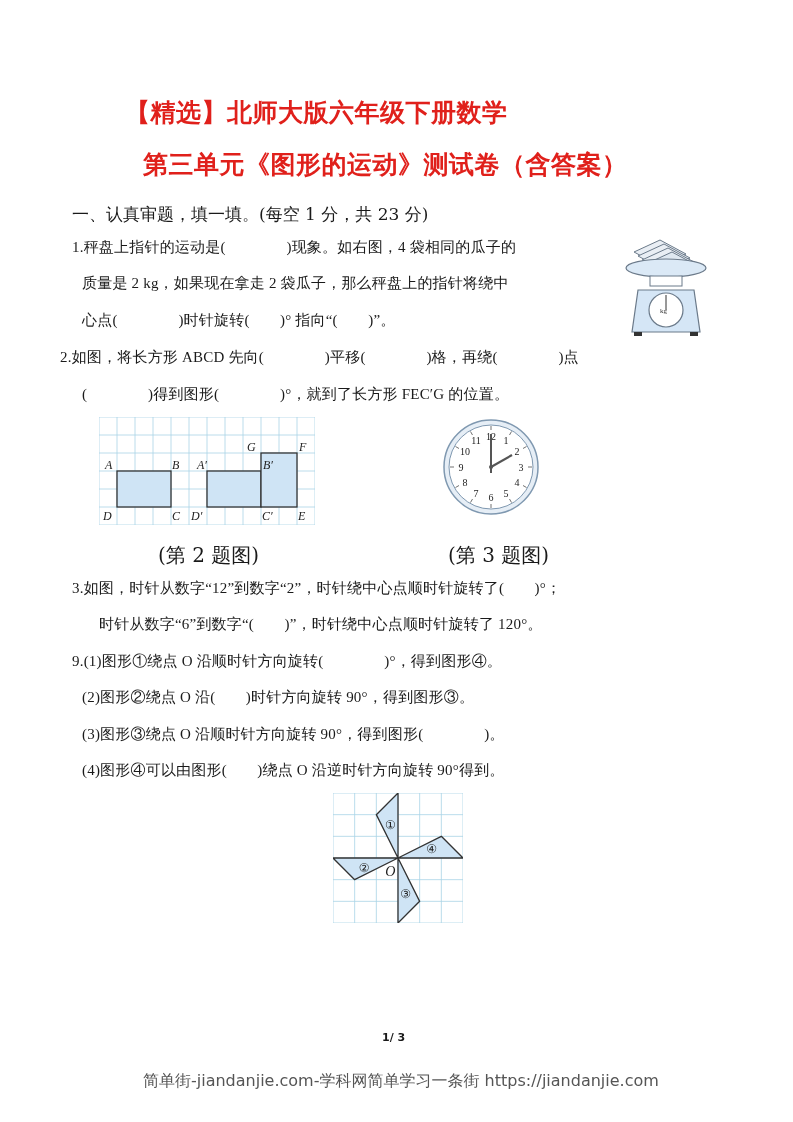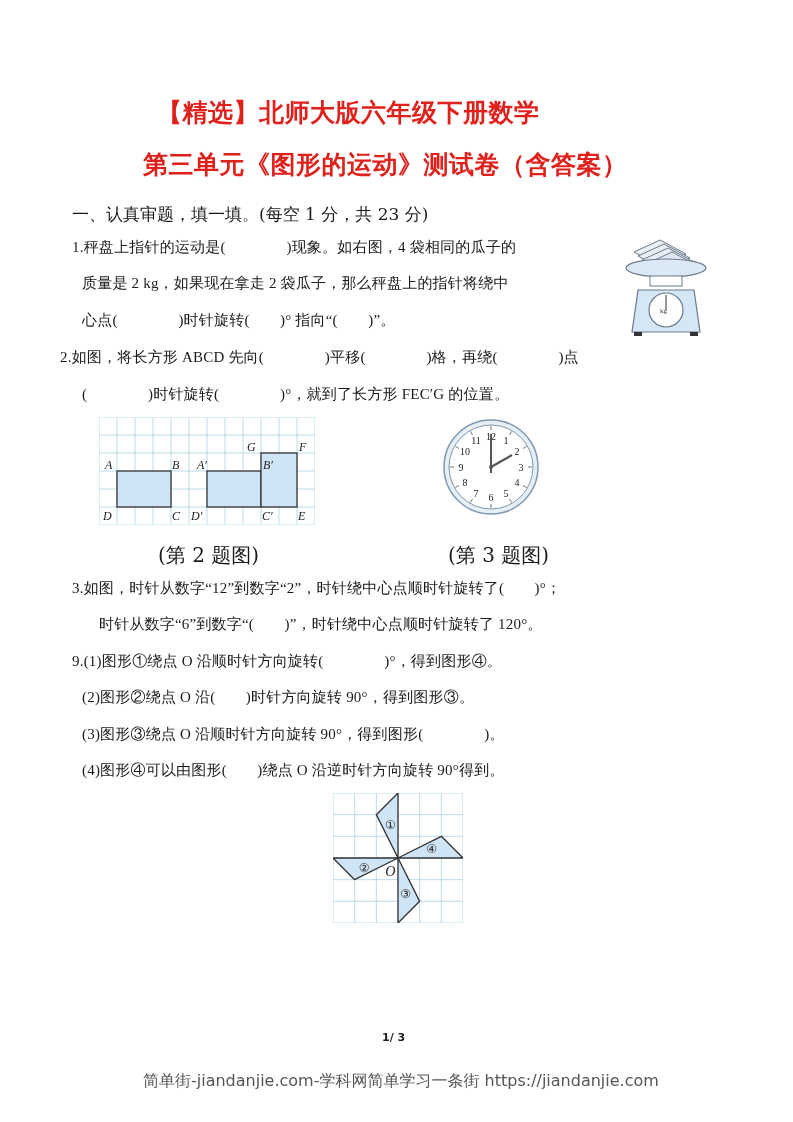--- a/index.html
+++ b/index.html
@@ -11,21 +11,21 @@
   .line { font-size: 15px; letter-spacing: 0.2px; font-family: Liberation Serif, serif; }
   .section { font-size: 17px; }
   .caption { font-size: 20px; }
   .page-num { font-size: 11px; font-weight: bold; font-family: "DejaVu Sans", sans-serif; }
   .footer { font-size: 16px; color: #555; font-family: "DejaVu Sans", "Liberation Sans", sans-serif; }
   svg text { font-family: "Liberation Serif", "DejaVu Serif", serif; }
 </style>
 </head>
 <body>
 
-<div class="abs title" style="left:125px; top:96px;margin-left:32px;">【精选】北师大版六年级下册数学</div>
+<div class="abs title" style="left:125px; top:96px;">【精选】北师大版六年级下册数学</div>
 <div class="abs title" style="left:143px; top:148px;">第三单元《图形的运动》测试卷（含答案）</div>
 
 <div class="abs section" style="left:72px; top:203px;text-align:center;">一、认真审题，填一填。(每空 1 分，共 23 分)</div>
 
 <div class="abs line" style="left:72px; top:238px;">1.秤盘上指针的运动是(　　　　)现象。如右图，4 袋相同的瓜子的</div>
 <div class="abs line" style="left:82px; top:274px;">质量是 2 kg，如果现在拿走 2 袋瓜子，那么秤盘上的指针将绕中</div>
 <div class="abs line" style="left:82px; top:311px;">心点(　　　　)时针旋转(　　)° 指向“(　　)”。</div>
 
 <svg class="abs" style="left:620px; top:234px;" width="92" height="104" viewBox="0 0 92 104">
   <g>
@@ -38,21 +38,21 @@
   <rect x="30" y="42" width="32" height="10" fill="#ffffff" stroke="#6b7a8a" stroke-width="1"></rect>
   <path d="M18 56 L74 56 L80 98 L12 98 Z" fill="#d5e6f6" stroke="#6b7a8a" stroke-width="1.2"></path>
   <circle cx="46" cy="76" r="17" fill="#ffffff" stroke="#6b7a8a" stroke-width="1.2"></circle>
   <line x1="46" y1="76" x2="46" y2="61" stroke="#333" stroke-width="1"></line>
   <text x="40" y="79" font-size="7" fill="#333">kg</text>
   <rect x="14" y="98" width="8" height="4" fill="#333"></rect>
   <rect x="70" y="98" width="8" height="4" fill="#333"></rect>
 </svg>
 
 <div class="abs line" style="left:60px; top:348px;">2.如图，将长方形 ABCD 先向(　　　　)平移(　　　　)格，再绕(　　　　)点</div>
-<div class="abs line" style="left:82px; top:385px;">(　　　　)时针旋转(　　　　)°，就到了长方形 FEC′G 的位置。</div>
+<div class="abs line" style="left:82px; top:385px;">(　　　　)得到图形(　　　　)°，就到了长方形 FEC′G 的位置。</div>
 
 <svg class="abs" style="left:99px; top:417px;" width="216" height="108" viewBox="0 0 216 108">
   <g stroke="#a9d3e6" stroke-width="0.8">
     <line x1="0" y1="0" x2="216" y2="0"></line>
       <line x1="0" y1="18" x2="216" y2="18"></line>
     <line x1="0" y1="36" x2="216" y2="36"></line>
       <line x1="0" y1="54" x2="216" y2="54"></line>
     <line x1="0" y1="72" x2="216" y2="72"></line>
       <line x1="0" y1="90" x2="216" y2="90"></line>
     <line x1="0" y1="108" x2="216" y2="108"></line>

